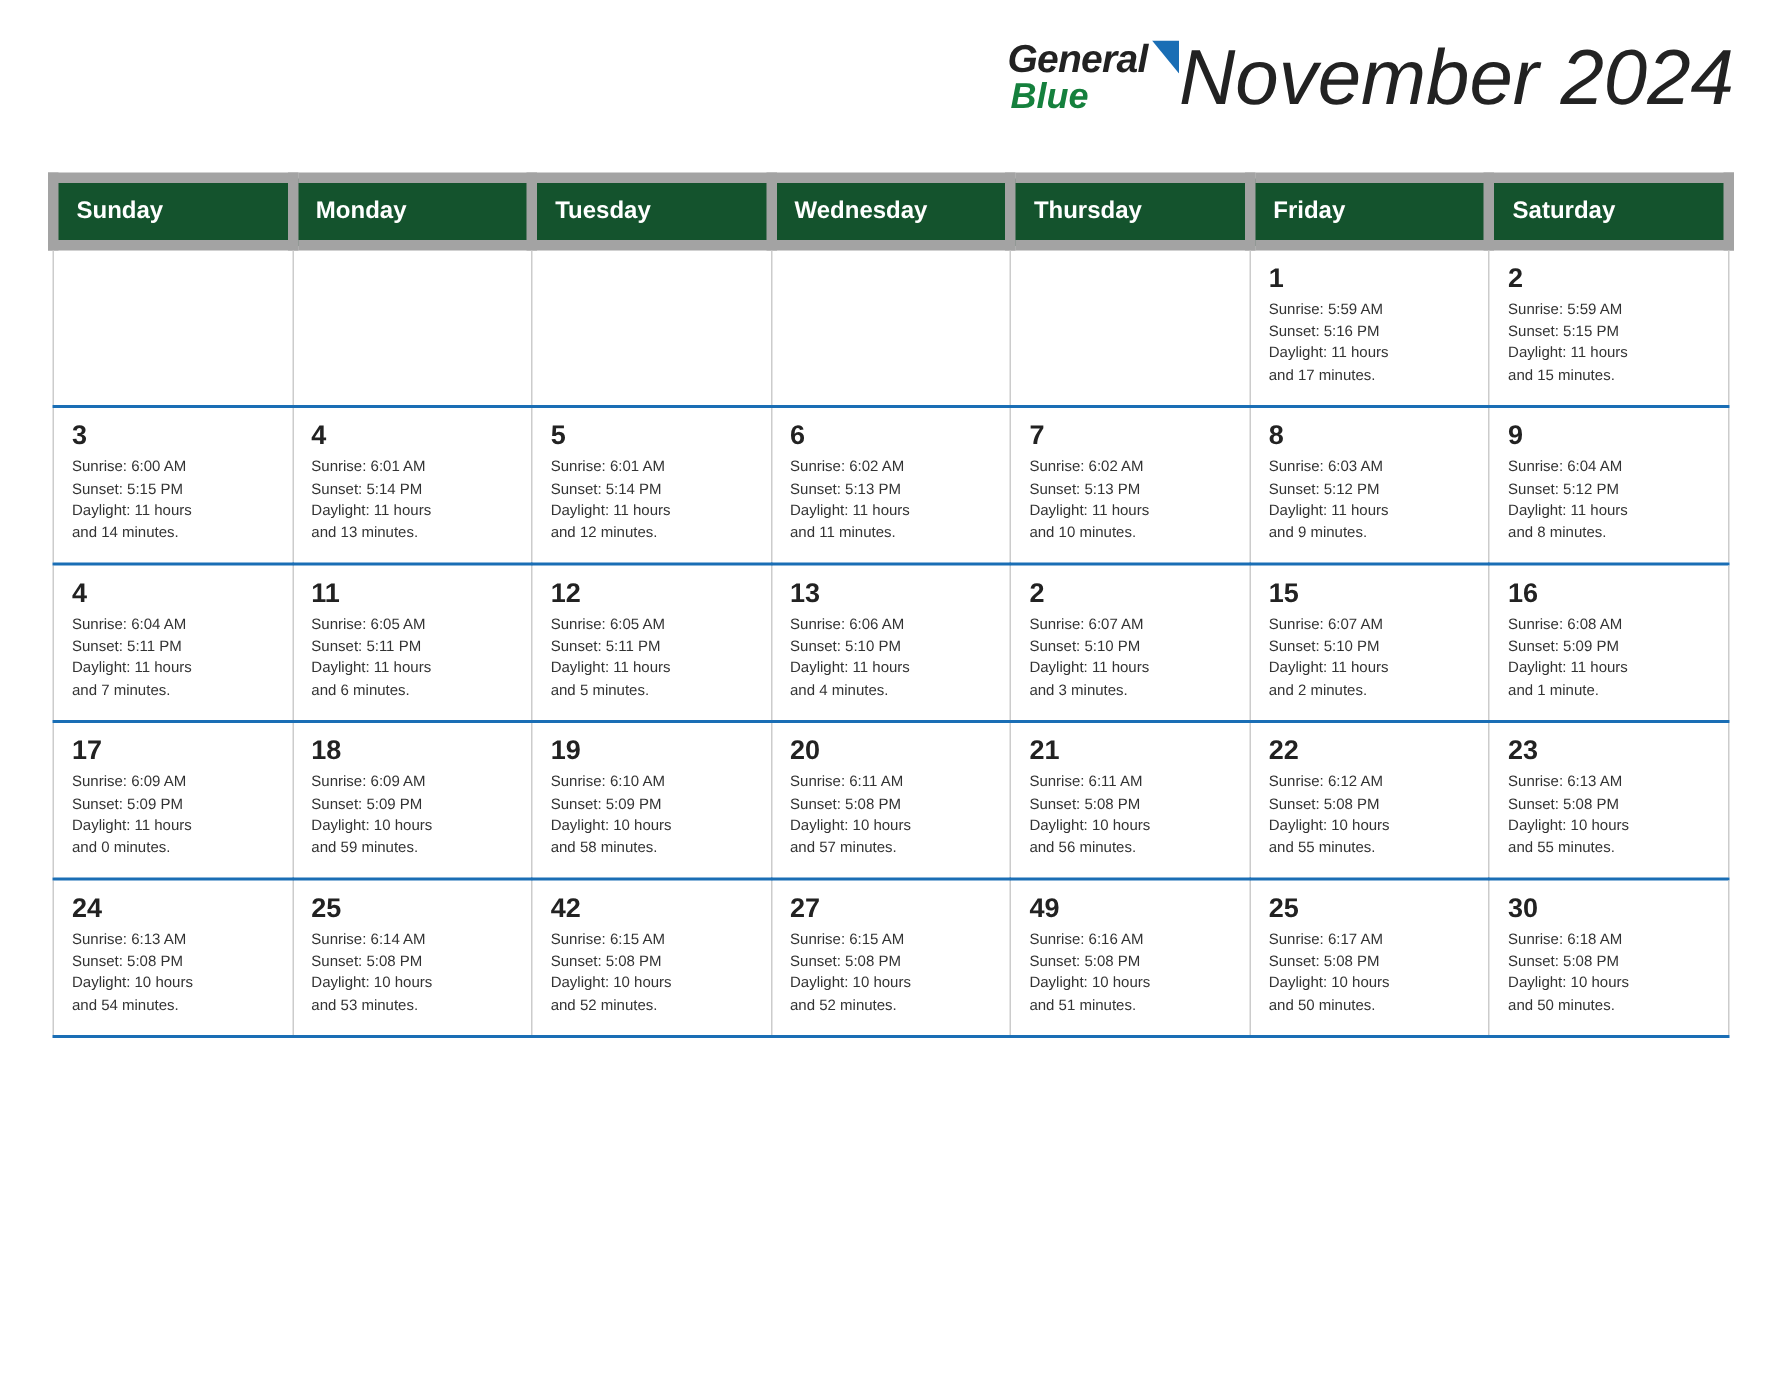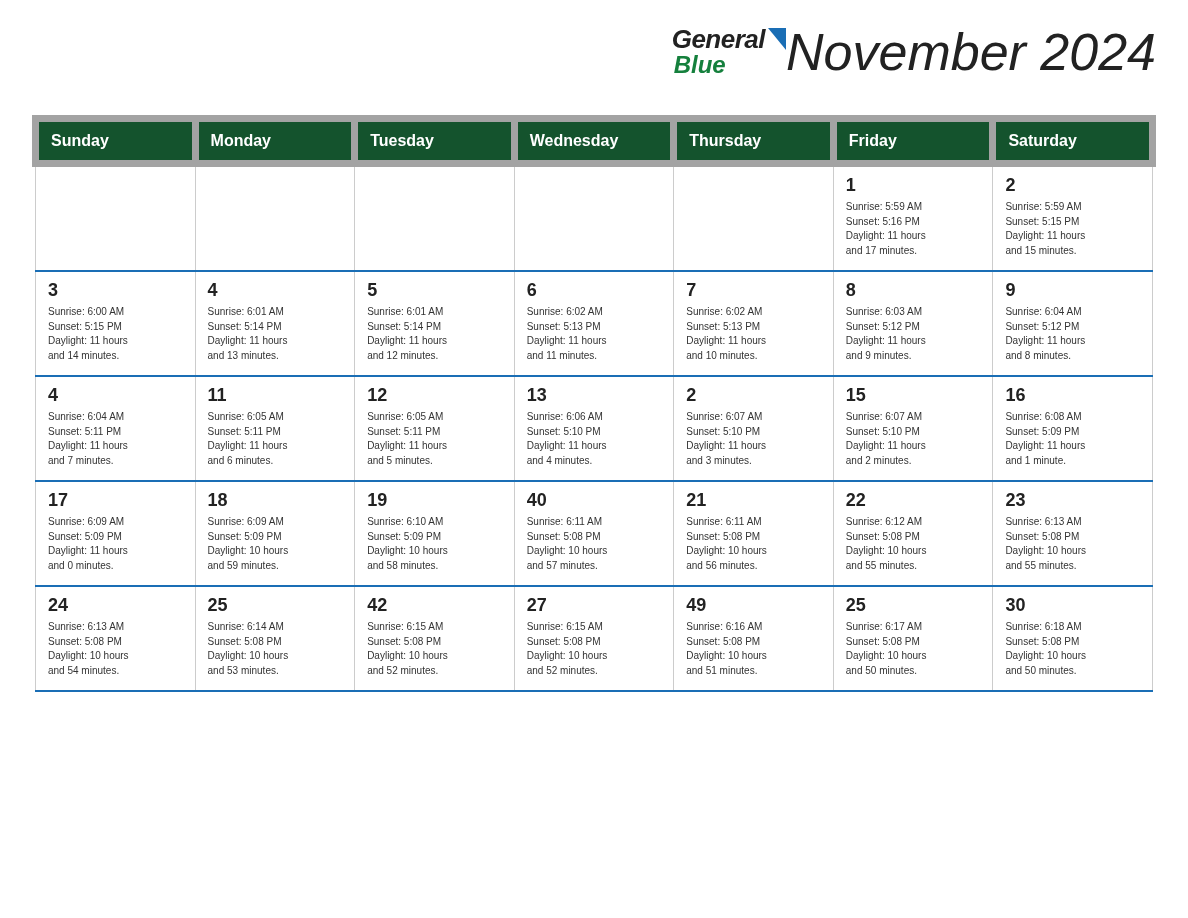--- a/index.html
+++ b/index.html
@@ -210,21 +210,21 @@
         </td>
         <td>
           <span class="day-number">18</span>
           <div class="day-info">Sunrise: 6:09 AM<br>Sunset: 5:09 PM<br>Daylight: 10 hours<br>and 59 minutes.</div>
         </td>
         <td>
           <span class="day-number">19</span>
           <div class="day-info">Sunrise: 6:10 AM<br>Sunset: 5:09 PM<br>Daylight: 10 hours<br>and 58 minutes.</div>
         </td>
         <td>
-          <span class="day-number">40</span>
+          <span class="day-number">20</span>
           <div class="day-info">Sunrise: 6:11 AM<br>Sunset: 5:08 PM<br>Daylight: 10 hours<br>and 57 minutes.</div>
         </td>
         <td>
           <span class="day-number">21</span>
           <div class="day-info">Sunrise: 6:11 AM<br>Sunset: 5:08 PM<br>Daylight: 10 hours<br>and 56 minutes.</div>
         </td>
         <td>
           <span class="day-number">22</span>
           <div class="day-info">Sunrise: 6:12 AM<br>Sunset: 5:08 PM<br>Daylight: 10 hours<br>and 55 minutes.</div>
         </td>

